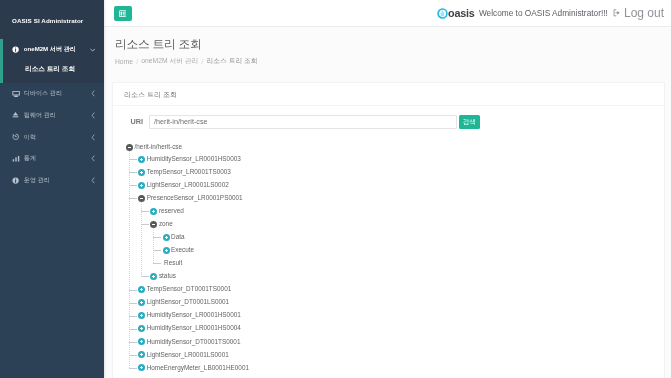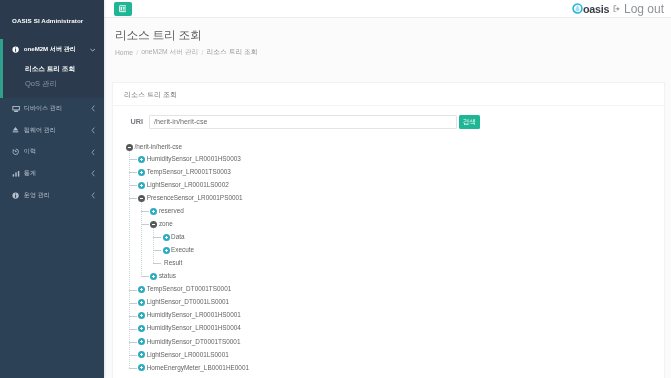--- a/index.html
+++ b/index.html
@@ -27,21 +27,21 @@
 .nav-icon svg { display:block; }
 .nav-label { flex:1; }
 .nav-arrow { width:7px; flex:0 0 7px; display:flex; align-items:center; justify-content:flex-end; opacity:.8 }
 .submenu { padding:1.5px 0 6px 0; }
 .sub-item { display:block; height:14.75px; line-height:14.75px; padding-left:25px;
             color:#8b97a6; font-size:7.5px; white-space:nowrap; cursor:pointer; text-decoration:none; }
 .sub-item.active { color:#fff; font-weight:bold; font-size:6.7px; letter-spacing:-0.05px; }
 
 
 .main { flex:1; min-width:0; display:flex; flex-direction:column; background:#fbfbfc; }
-.topbar { height:18px; background:#fff; display:flex; align-items:center;
+.topbar { height:27px; background:#fff; display:flex; align-items:center;
           padding:0 7px 0 9.5px; border-bottom:1px solid #ededed; position:relative; z-index:2;justify-content:space-between; }
 .burger { width:18.5px; height:14.5px; margin-top:1px; background:#1eb695; border-radius:2px;
           display:flex; align-items:center; justify-content:center; cursor:pointer; }
 .topright { margin-left:auto; display:flex; align-items:center; }
 .oasis-logo { display:flex; align-items:center; }
 .oasis-word { font-size:10.8px; font-weight:bold; color:#3a3f45; letter-spacing:-.25px; margin-left:0px; }
 .welcome { font-size:8.3px; color:#5a5e64; margin-left:4.5px; margin-right:1.5px; white-space:nowrap; }
 .logout { display:flex; align-items:center; color:#8e9298; font-size:12px; margin-left:4px;
           text-decoration:none; cursor:pointer; white-space:nowrap; }
 .logout svg { margin-right:3px; }
@@ -108,21 +108,20 @@
             </span>
             <span class="nav-label">oneM2M 서버 관리</span>
             <span class="nav-arrow">
               <svg width="5.4" height="3.6" viewBox="0 0 12 8">
                 <path d="M1 2.4 L6 6.4 L11 2.4" fill="none" stroke="currentColor" stroke-width="1.7"></path>
               </svg>
             </span>
           </div>
           <div class="submenu">
             <a class="sub-item active">리소스 트리 조회</a>
-            <a class="sub-item">QoS 관리</a>
           </div>
         </div>
         <div class="nav-group">
           <div class="nav-item">
             <span class="nav-icon">
               <svg width="8.2" height="8" viewBox="0 0 16 16">
                 <rect x="0.5" y="1.8" width="15" height="9.4" rx="1" fill="currentColor"></rect>
                 <rect x="2.4" y="3.7" width="11.2" height="5.2" fill="#2c4155"></rect>
                 <path d="M5 11.2 H11 L12.4 14.2 H3.6 Z" fill="currentColor"></path>
               </svg>
@@ -218,20 +217,21 @@
         </svg>
       </div>
       <div class="topright">
         <div class="oasis-logo">
           <svg width="11" height="11" viewBox="0 0 24 24">
             <circle cx="12" cy="12" r="9.7" fill="none" stroke="#25b6d8" stroke-width="3.4"></circle>
             <path d="M12 4.6 C14.9 9.6 16.2 11.9 16.2 14.1 A4.2 4.2 0 0 1 7.8 14.1 C7.8 11.9 9.1 9.6 12 4.6 Z" fill="#9fe2f3"></path>
           </svg>
           <span class="oasis-word">oasis</span>
         </div>
+        <span class="welcome">Welcome to OASIS Administrator!!!</span>
         <a class="logout">
           <svg width="7.6" height="7.6" viewBox="0 0 16 16">
             <path d="M7 1.6 H2.2 V14.4 H7" fill="none" stroke="#8e9298" stroke-width="1.9"></path>
             <path d="M9 4 L14 8 L9 12 Z" fill="#8e9298"></path>
             <rect x="5.2" y="7" width="5" height="2" fill="#8e9298"></rect>
           </svg>
           <span>Log out</span>
         </a>
       </div>
     </header>

